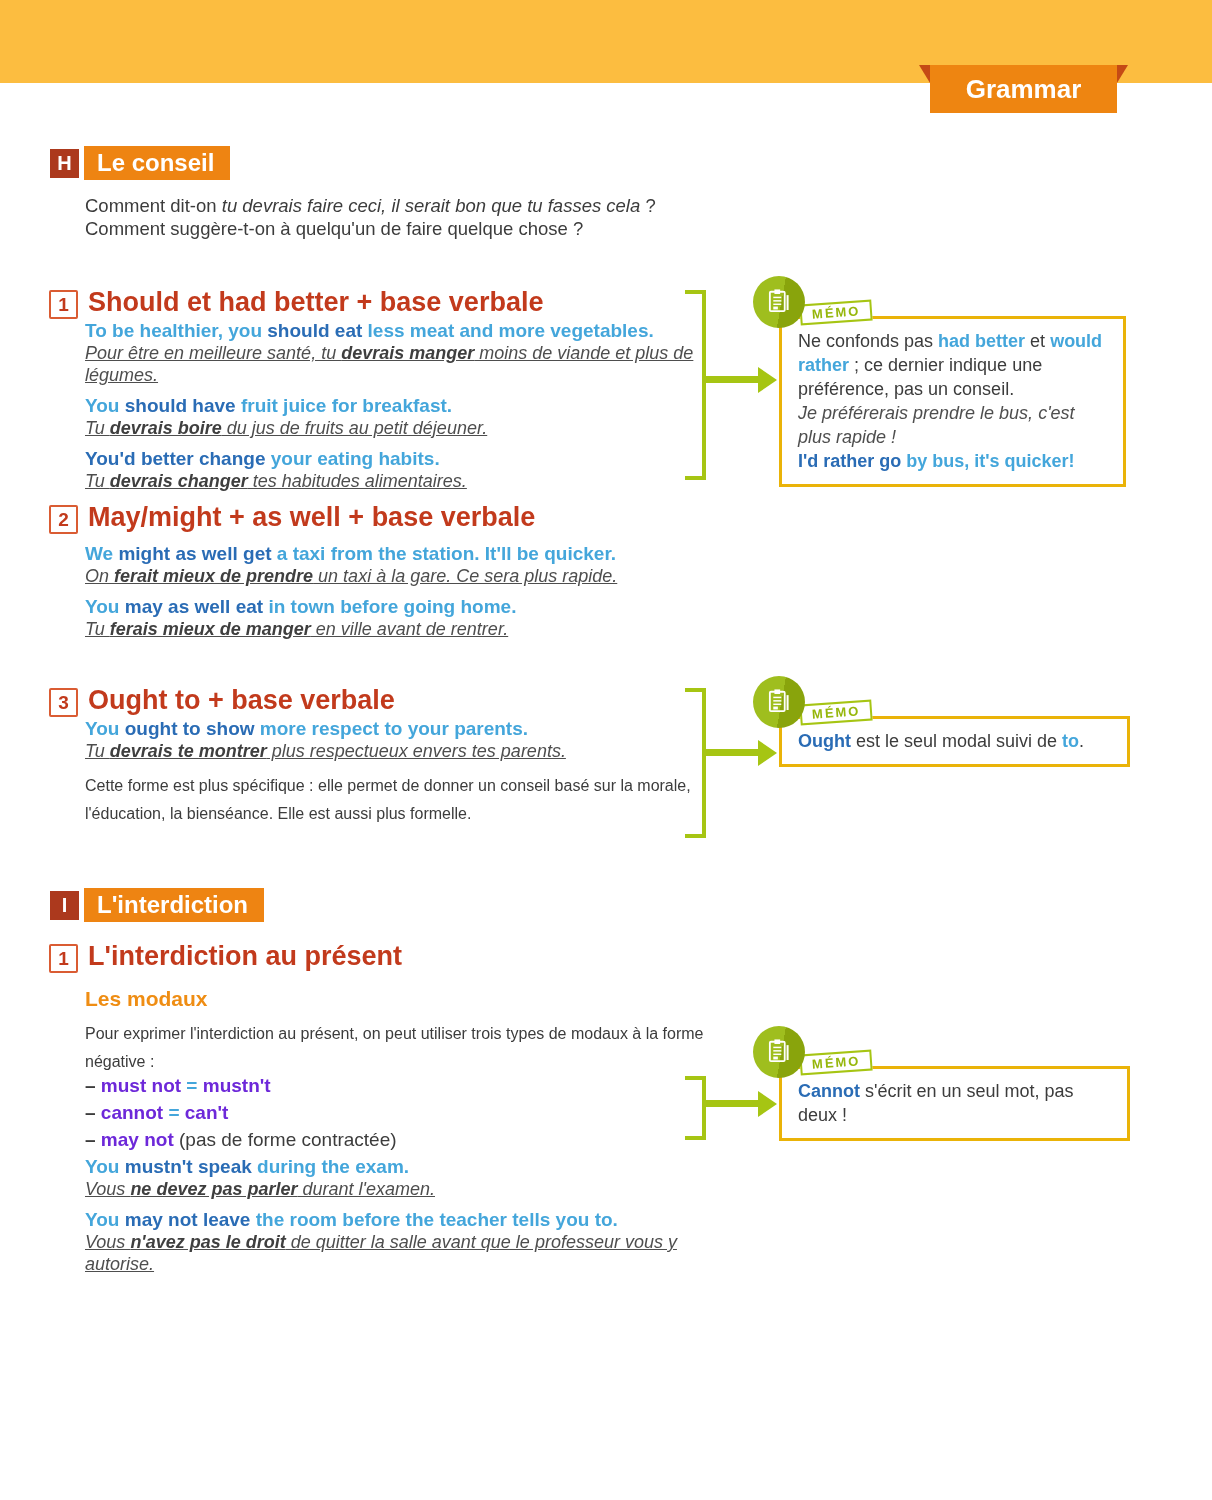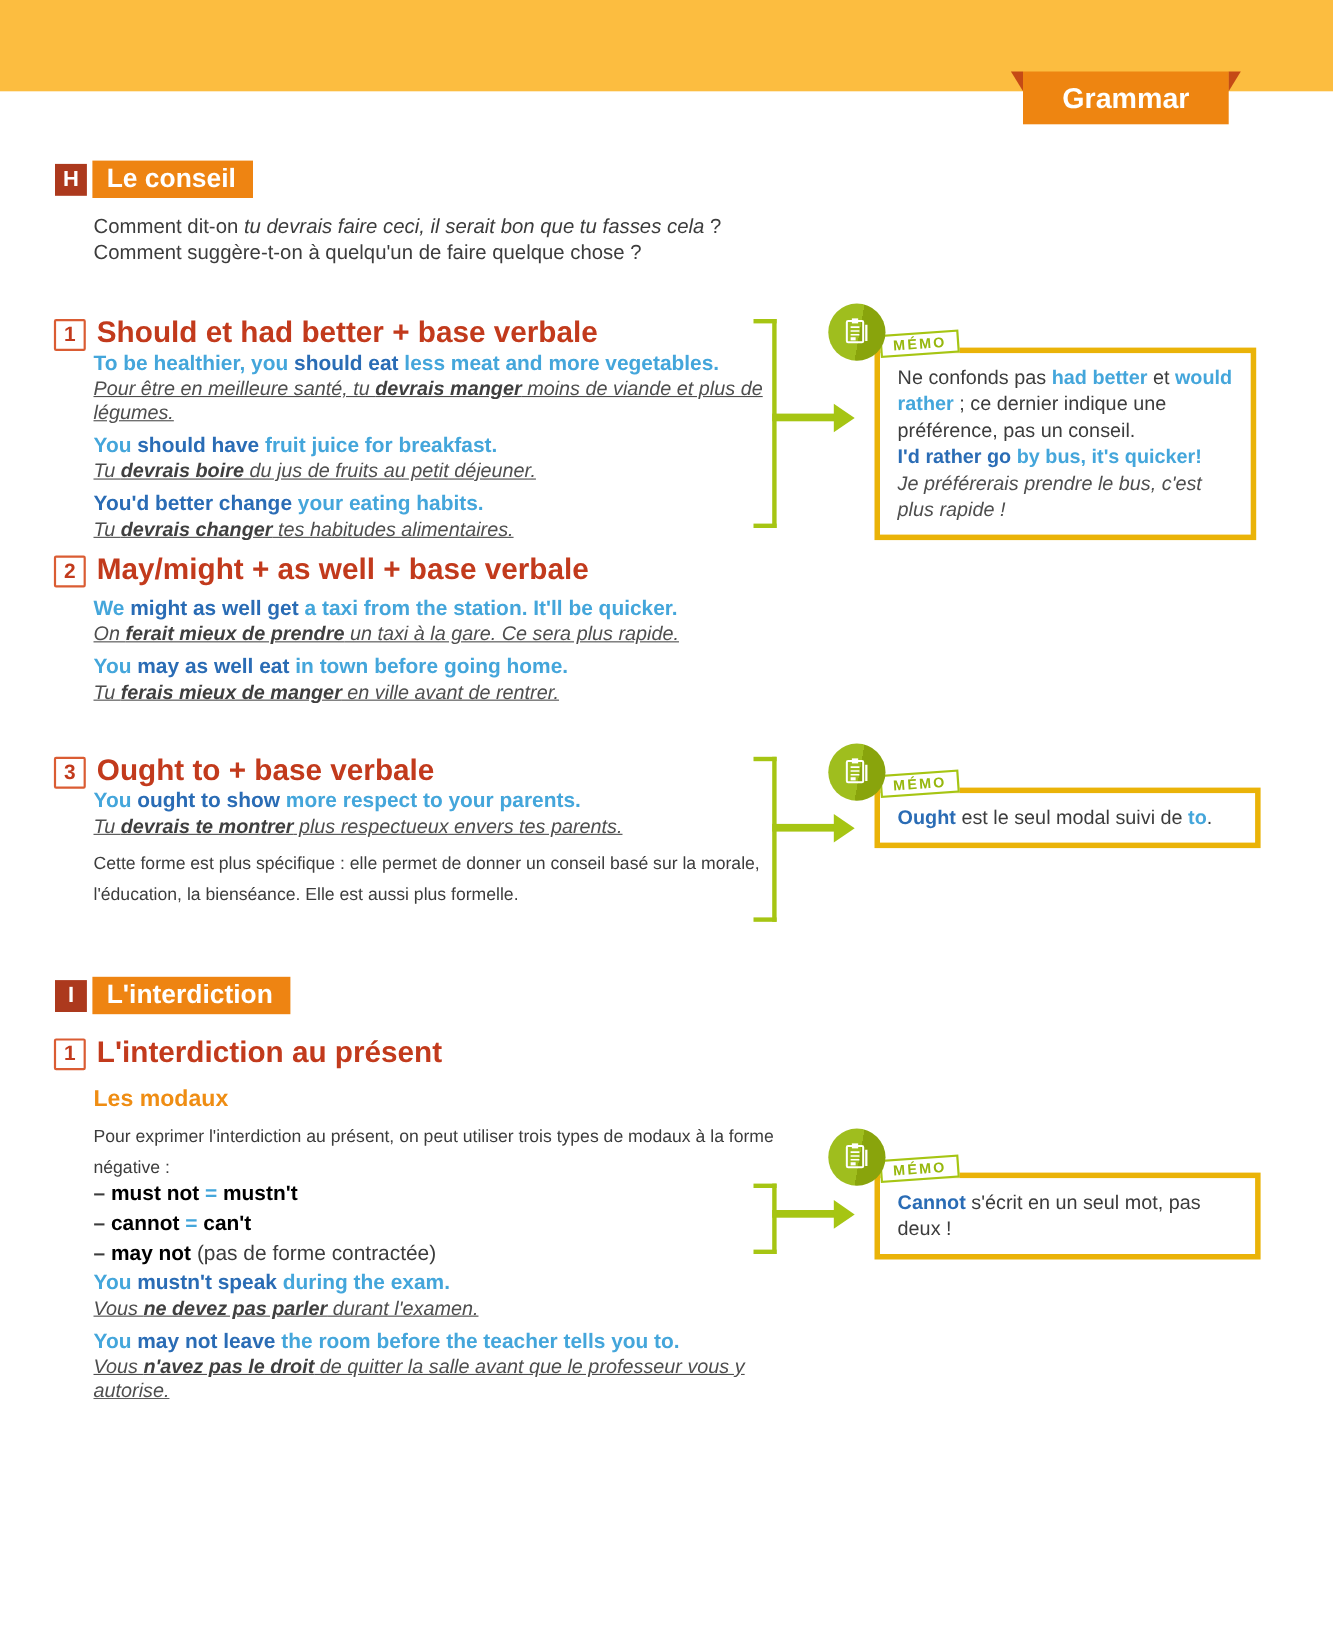--- a/index.html
+++ b/index.html
@@ -42,32 +42,32 @@
   .fr .b{font-weight:bold;color:#3f3f3f;}
 
   .note{position:absolute;width:632px;font-size:16px;line-height:28px;color:#3c3c3c;}
   .note .db{color:#2a6cb5;font-weight:bold;}
 
   .orange-sub{position:absolute;color:#ef8d13;font-weight:bold;font-size:21px;}
 
   .modal-list{position:absolute;width:632px;}
   .modal-item{margin:0;font-size:19px;line-height:27px;color:#3c3c3c;}
   .modal-item .dsh{font-weight:bold;}
-  .modal-item .db{color:#000000;font-weight:bold;}
+  .modal-item .db{color:#6d28d9;font-weight:bold;}
   .modal-item .lb{color:#44a6db;font-weight:bold;}
 
   
   .bracket{position:absolute;width:17px;border:4px solid #a6c513;border-left:none;}
   .arrow-shaft{position:absolute;height:7px;background:#a6c513;}
   .arrow-head{position:absolute;width:0;height:0;border-left:19px solid #a6c513;
               border-top:13px solid transparent;border-bottom:13px solid transparent;}
 
   
   .memo{position:absolute;}
-  .memo-box{position:absolute;left:42px;top:40px;background:#fff;border:5px solid #eab308;
+  .memo-box{position:absolute;left:26px;top:40px;background:#fff;border:3px solid #eab308;
             padding:10px 16px 11px;box-sizing:border-box;}
   .memo-p{margin:0;font-size:18px;line-height:24px;color:#3c3c3c;}
   .memo-p .lb{color:#44a6db;font-weight:bold;}
   .memo-p .db{color:#2a6cb5;font-weight:bold;}
   .memo-p.itp{font-style:italic;color:#4e4e4e;}
   .memo-label{position:absolute;left:47px;top:26px;z-index:3;background:#fff;border:2px solid #a6c513;
               color:#96b70c;font-weight:bold;font-size:13px;letter-spacing:2px;padding:1px 10px;
               transform:rotate(-4deg);}
   .memo-circle{position:absolute;left:0;top:0;z-index:4;width:52px;height:52px;border-radius:50%;
                background:linear-gradient(100deg,#9fbe1e 54%,#89a40c 54%);
@@ -117,22 +117,22 @@
     </div>
   </div>
 
   <div class="bracket" style="left:685px;top:290px;height:182px;"></div>
   <div class="arrow-shaft" style="left:702px;top:376px;width:57px;"></div>
   <div class="arrow-head" style="left:758px;top:367px;"></div>
 
   <div class="memo" style="left:753px;top:276px;">
     <div class="memo-box" style="width:347px;">
       <p class="memo-p"><span>Ne confonds pas </span><span class="lb">had better</span><span> et </span><span class="lb">would rather</span><span> ; ce dernier indique une préférence, pas un conseil.</span></p>
+      <p class="memo-p itp"><span>Je préférerais prendre le bus, c'est plus rapide !</span></p>
       <p class="memo-p"><span class="db">I'd rather go</span><span class="lb"> by bus, it's quicker!</span></p>
-      <p class="memo-p itp"><span>Je préférerais prendre le bus, c'est plus rapide !</span></p>
     </div>
     <div class="memo-label">MÉMO</div>
     <div class="memo-circle">
       <svg width="32" height="32" viewBox="0 0 28 28">
         <rect x="6" y="5" width="13" height="17" rx="1" fill="none" stroke="#ffffff" stroke-width="1.6"></rect>
         <rect x="10" y="3" width="5" height="4" fill="#ffffff"></rect>
         <line x1="9" y1="10" x2="16" y2="10" stroke="#ffffff" stroke-width="1.3"></line>
         <line x1="9" y1="13" x2="16" y2="13" stroke="#ffffff" stroke-width="1.3"></line>
         <line x1="9" y1="16" x2="16" y2="16" stroke="#ffffff" stroke-width="1.3"></line>
         <rect x="9" y="18" width="4" height="2.5" fill="#ffffff"></rect>

